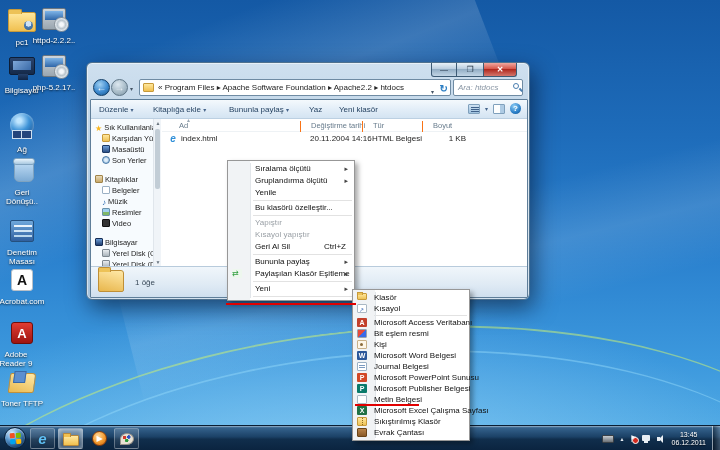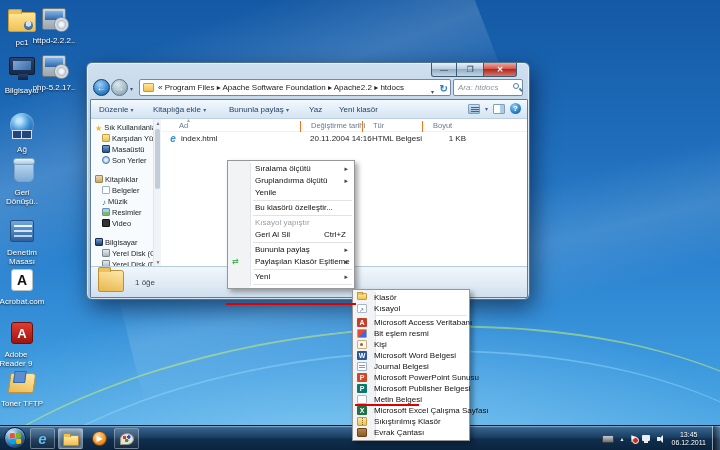--- a/index.html
+++ b/index.html
@@ -310,20 +310,21 @@
     </div>
   </div>
 
   <div class="menu cmenu">
     <div class="mrow"><span>Sıralama ölçütü</span><span class="marrow">▸</span></div>
     <div class="mrow"><span>Gruplandırma ölçütü</span><span class="marrow">▸</span></div>
     <div class="mrow"><span>Yenile</span></div>
     <div class="msep"></div>
     <div class="mrow"><span>Bu klasörü özelleştir...</span></div>
     <div class="msep"></div>
+    <div class="mrow dis"><span>Yapıştır</span></div>
     <div class="mrow dis"><span>Kısayol yapıştır</span></div>
     <div class="mrow"><span>Geri Al Sil</span><span class="mshortcut">Ctrl+Z</span></div>
     <div class="msep"></div>
     <div class="mrow"><span>Bununla paylaş</span><span class="marrow">▸</span></div>
     <div class="mrow"><span class="micon mi-sync"></span><span>Paylaşılan Klasör Eşitleme</span><span class="marrow">▸</span></div>
     <div class="msep"></div>
     <div class="mrow"><span>Yeni</span><span class="marrow">▸</span></div>
     <div class="msep"></div>
   </div>
 

